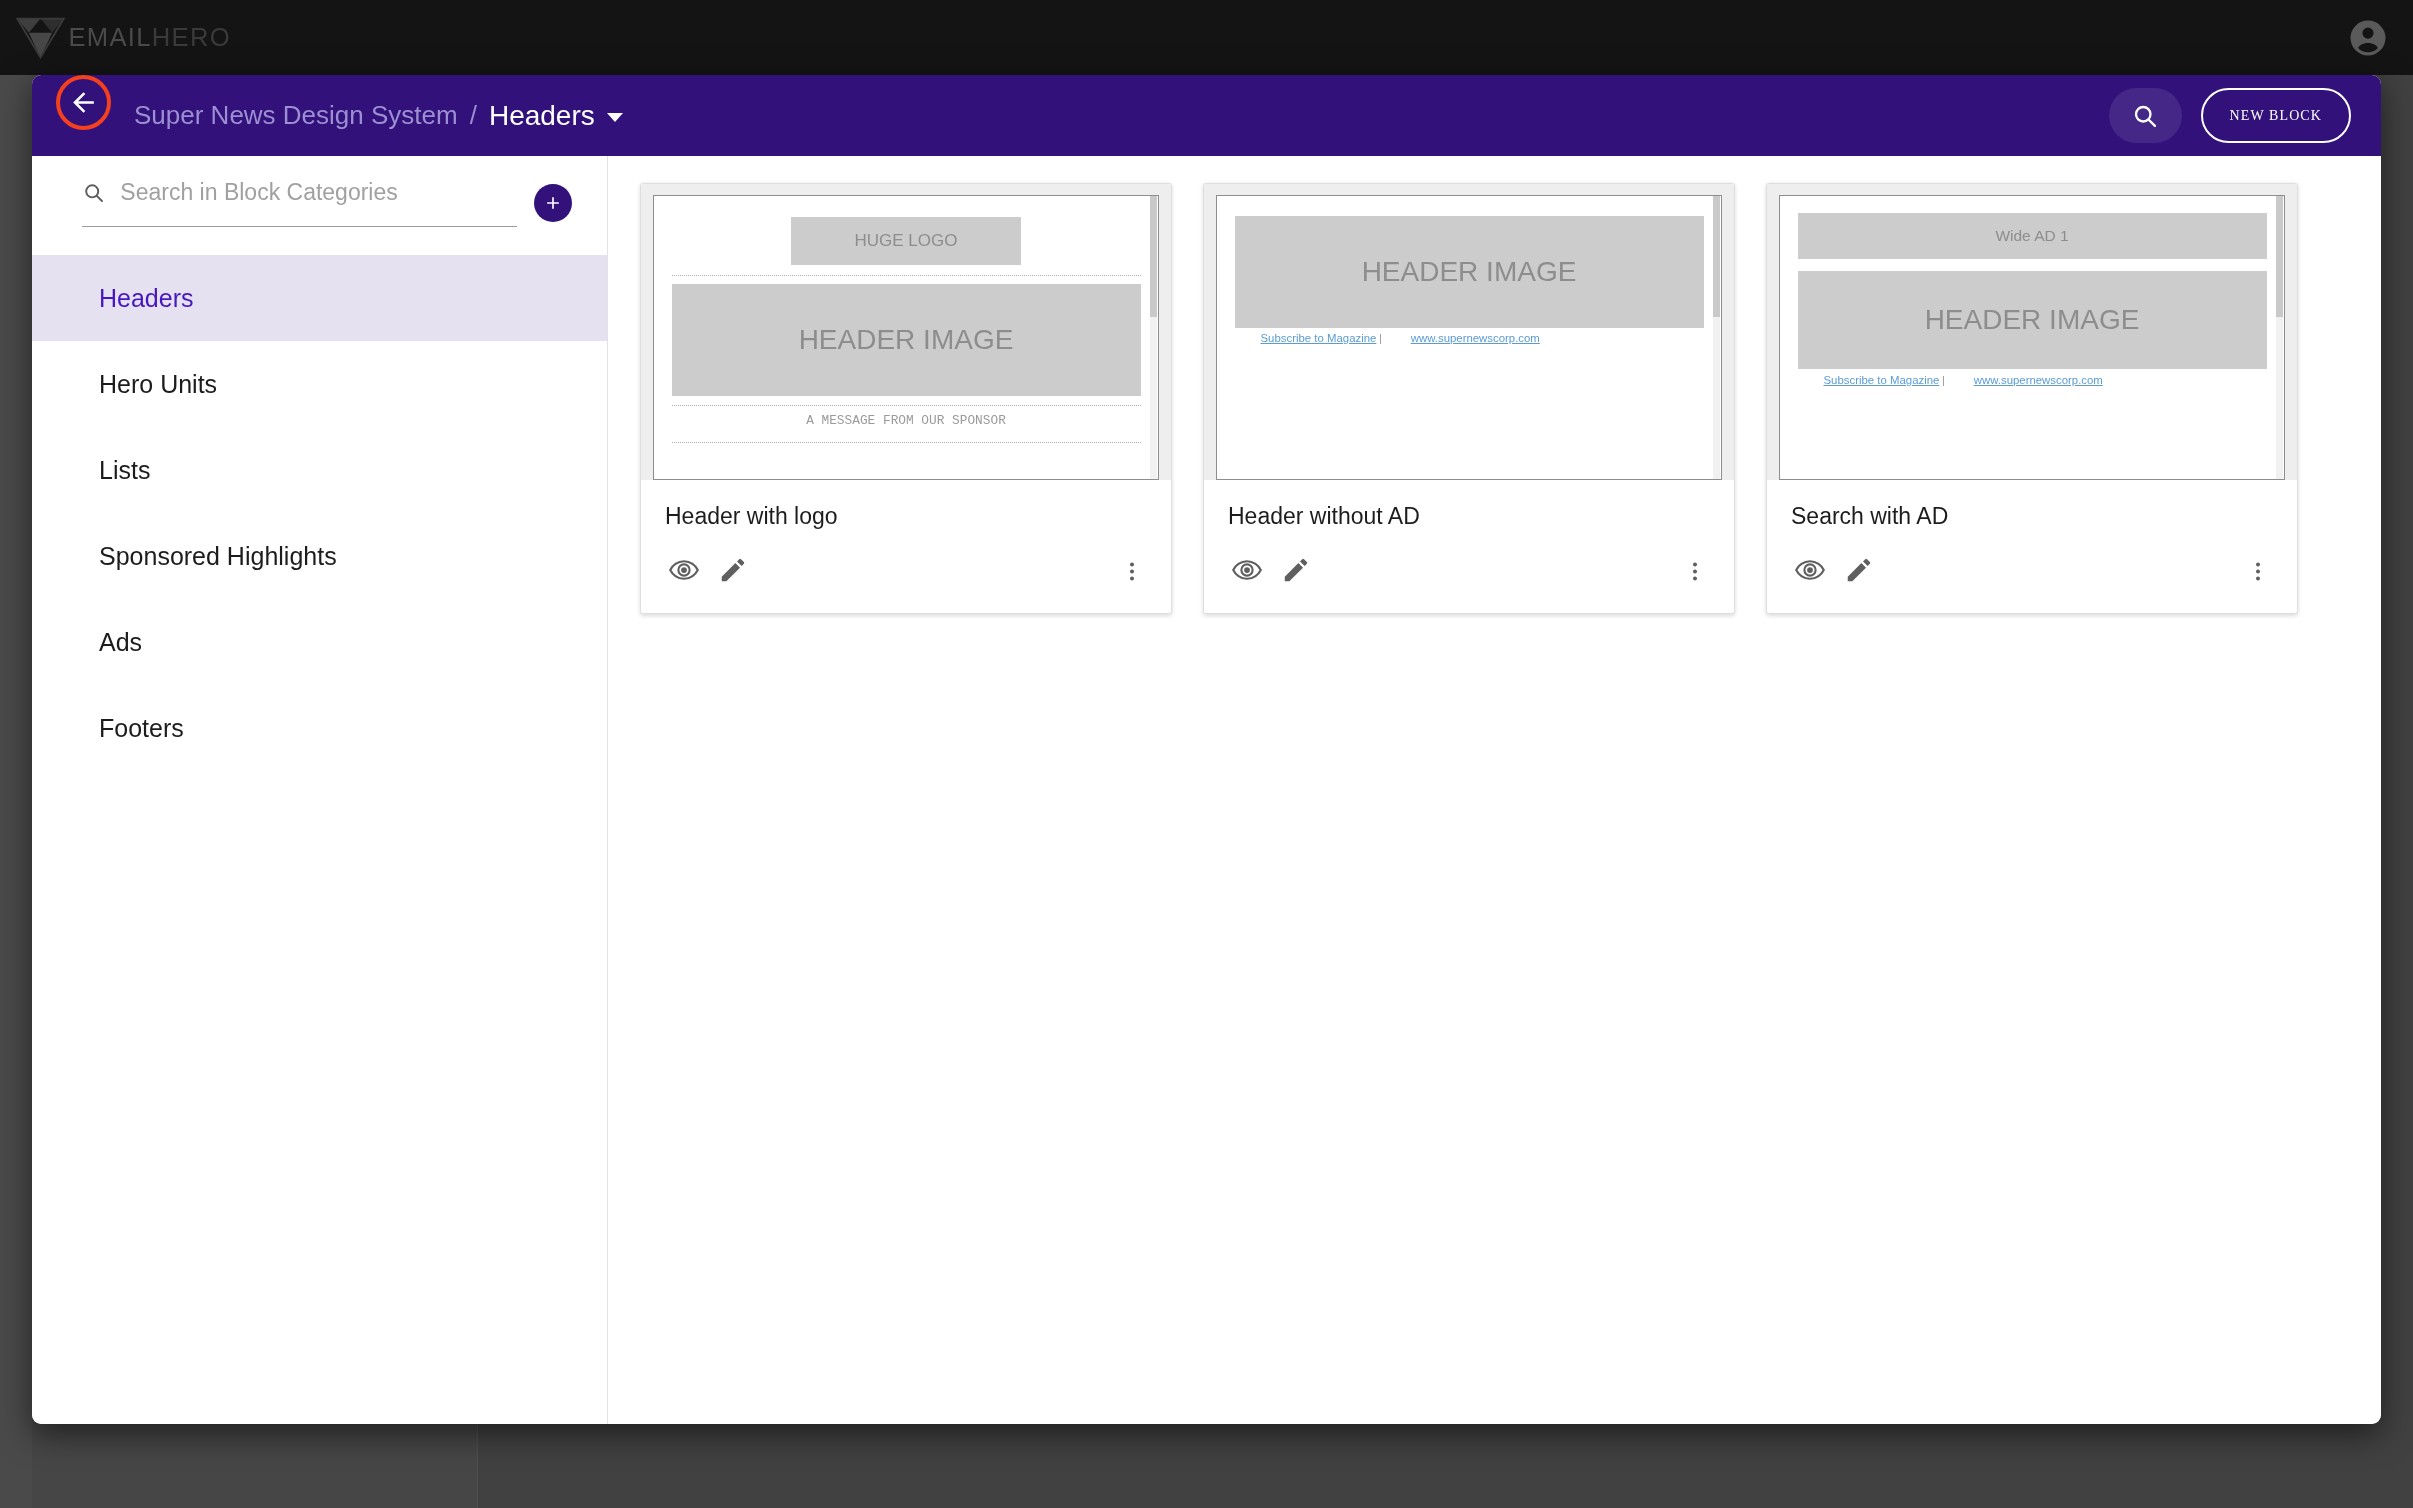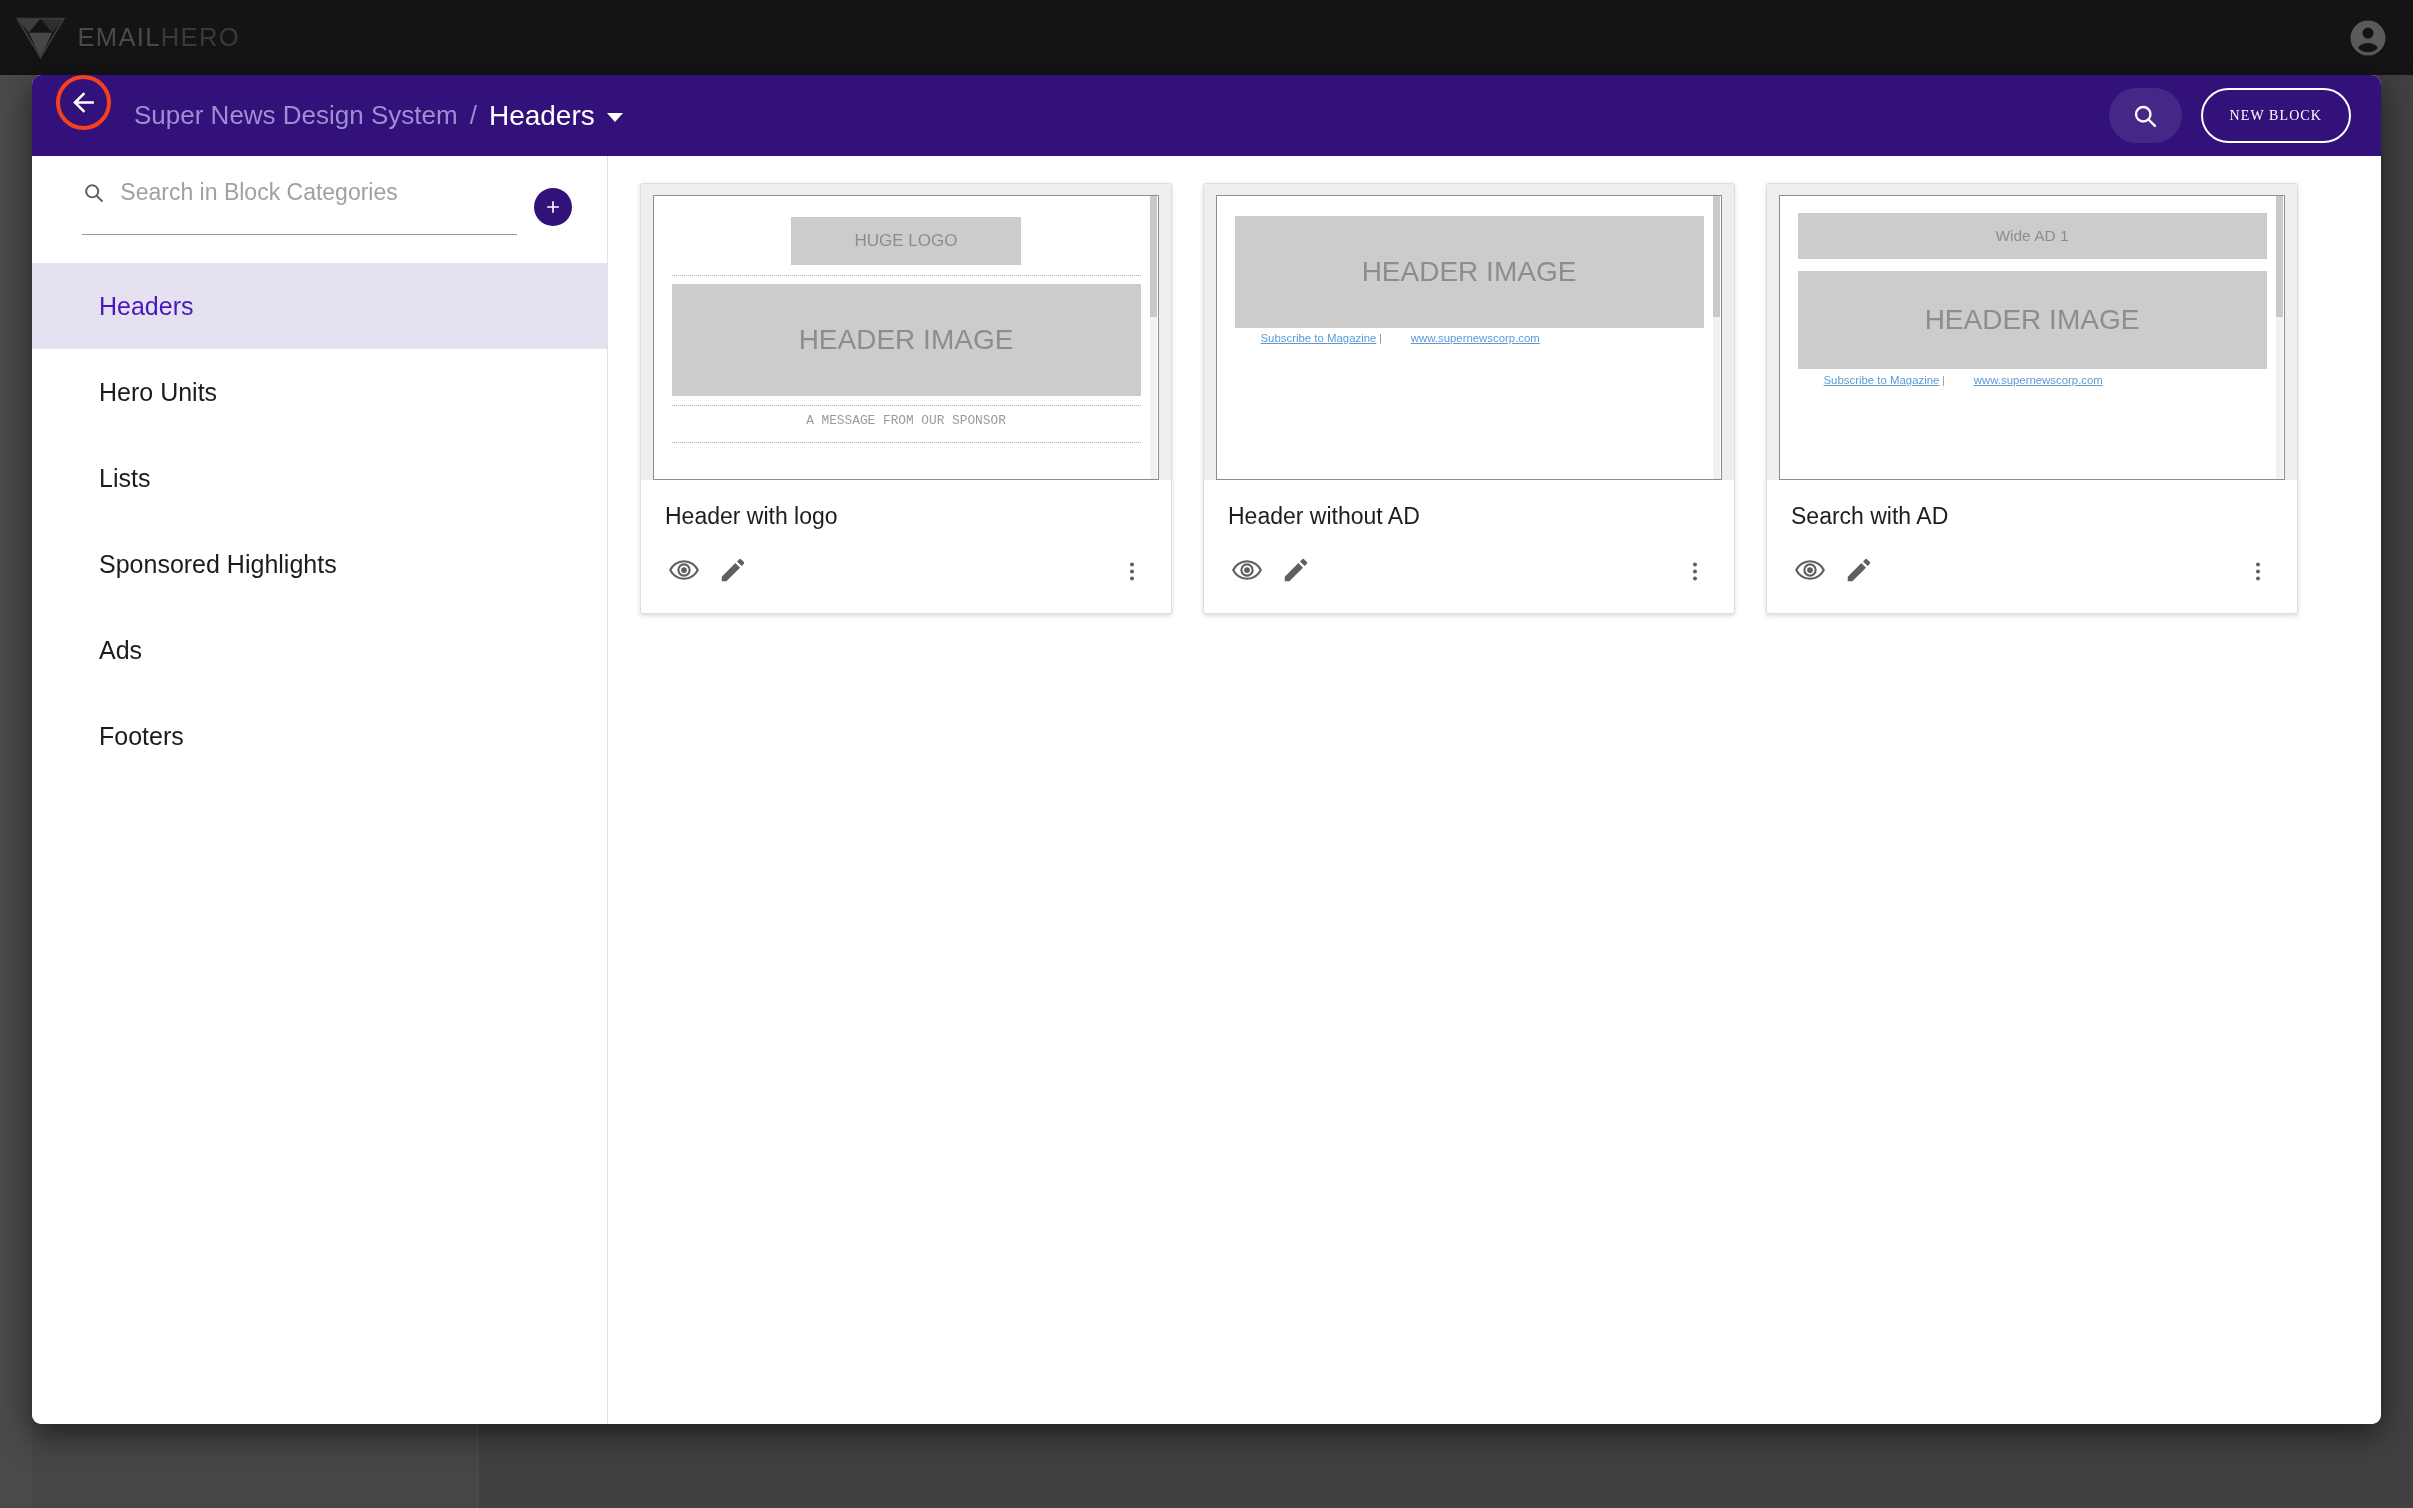--- a/index.html
+++ b/index.html
@@ -18,21 +18,21 @@
   #app-topbar {
     position: absolute; top: 0; left: 0; width: 2413px; height: 75px;
     background: #141414;
     display: flex; align-items: center;
   }
   #brand-logo-mark {
     margin-left: 13.5px; width: 53px; height: 44px; position: relative;
   }
   #brand-logo-mark svg { display: block; }
   #brand-wordmark {
-    margin-left: 11px;
+    margin-left: 2px;
     font-size: 25.6px; letter-spacing: 1.3px;
     color: #4a4a4a; font-weight: 400; white-space: nowrap;
   }
   #brand-wordmark .wm-light { color: #3a3a3a; }
   #account-avatar {
     position: absolute; right: 24px; top: 50%; transform: translateY(-50%);
     width: 42px; height: 42px;
   }
 
   
@@ -142,21 +142,21 @@
   }
   #category-search-row {
     display: flex; align-items: center;
     margin: 0 35px 0 50px;
     gap: 17.5px;
   }
   #category-search-field {
     flex: 1 1 auto;
     display: flex; align-items: center; gap: 15px;
     border-bottom: 1.3px solid #9b9b9b;
-    padding-bottom: 28px;
+    padding-bottom: 20px;
   }
   #category-search-input {
     border: none; outline: none; background: transparent;
     font-family: inherit; font-size: 23px; color: #202020;
     width: 100%;
   }
   #category-search-input::placeholder { color: #a0a0a0; }
   #add-category-button {
     width: 38px; height: 38px; border-radius: 50%;
     background: #32127a; border: none; flex: none;

